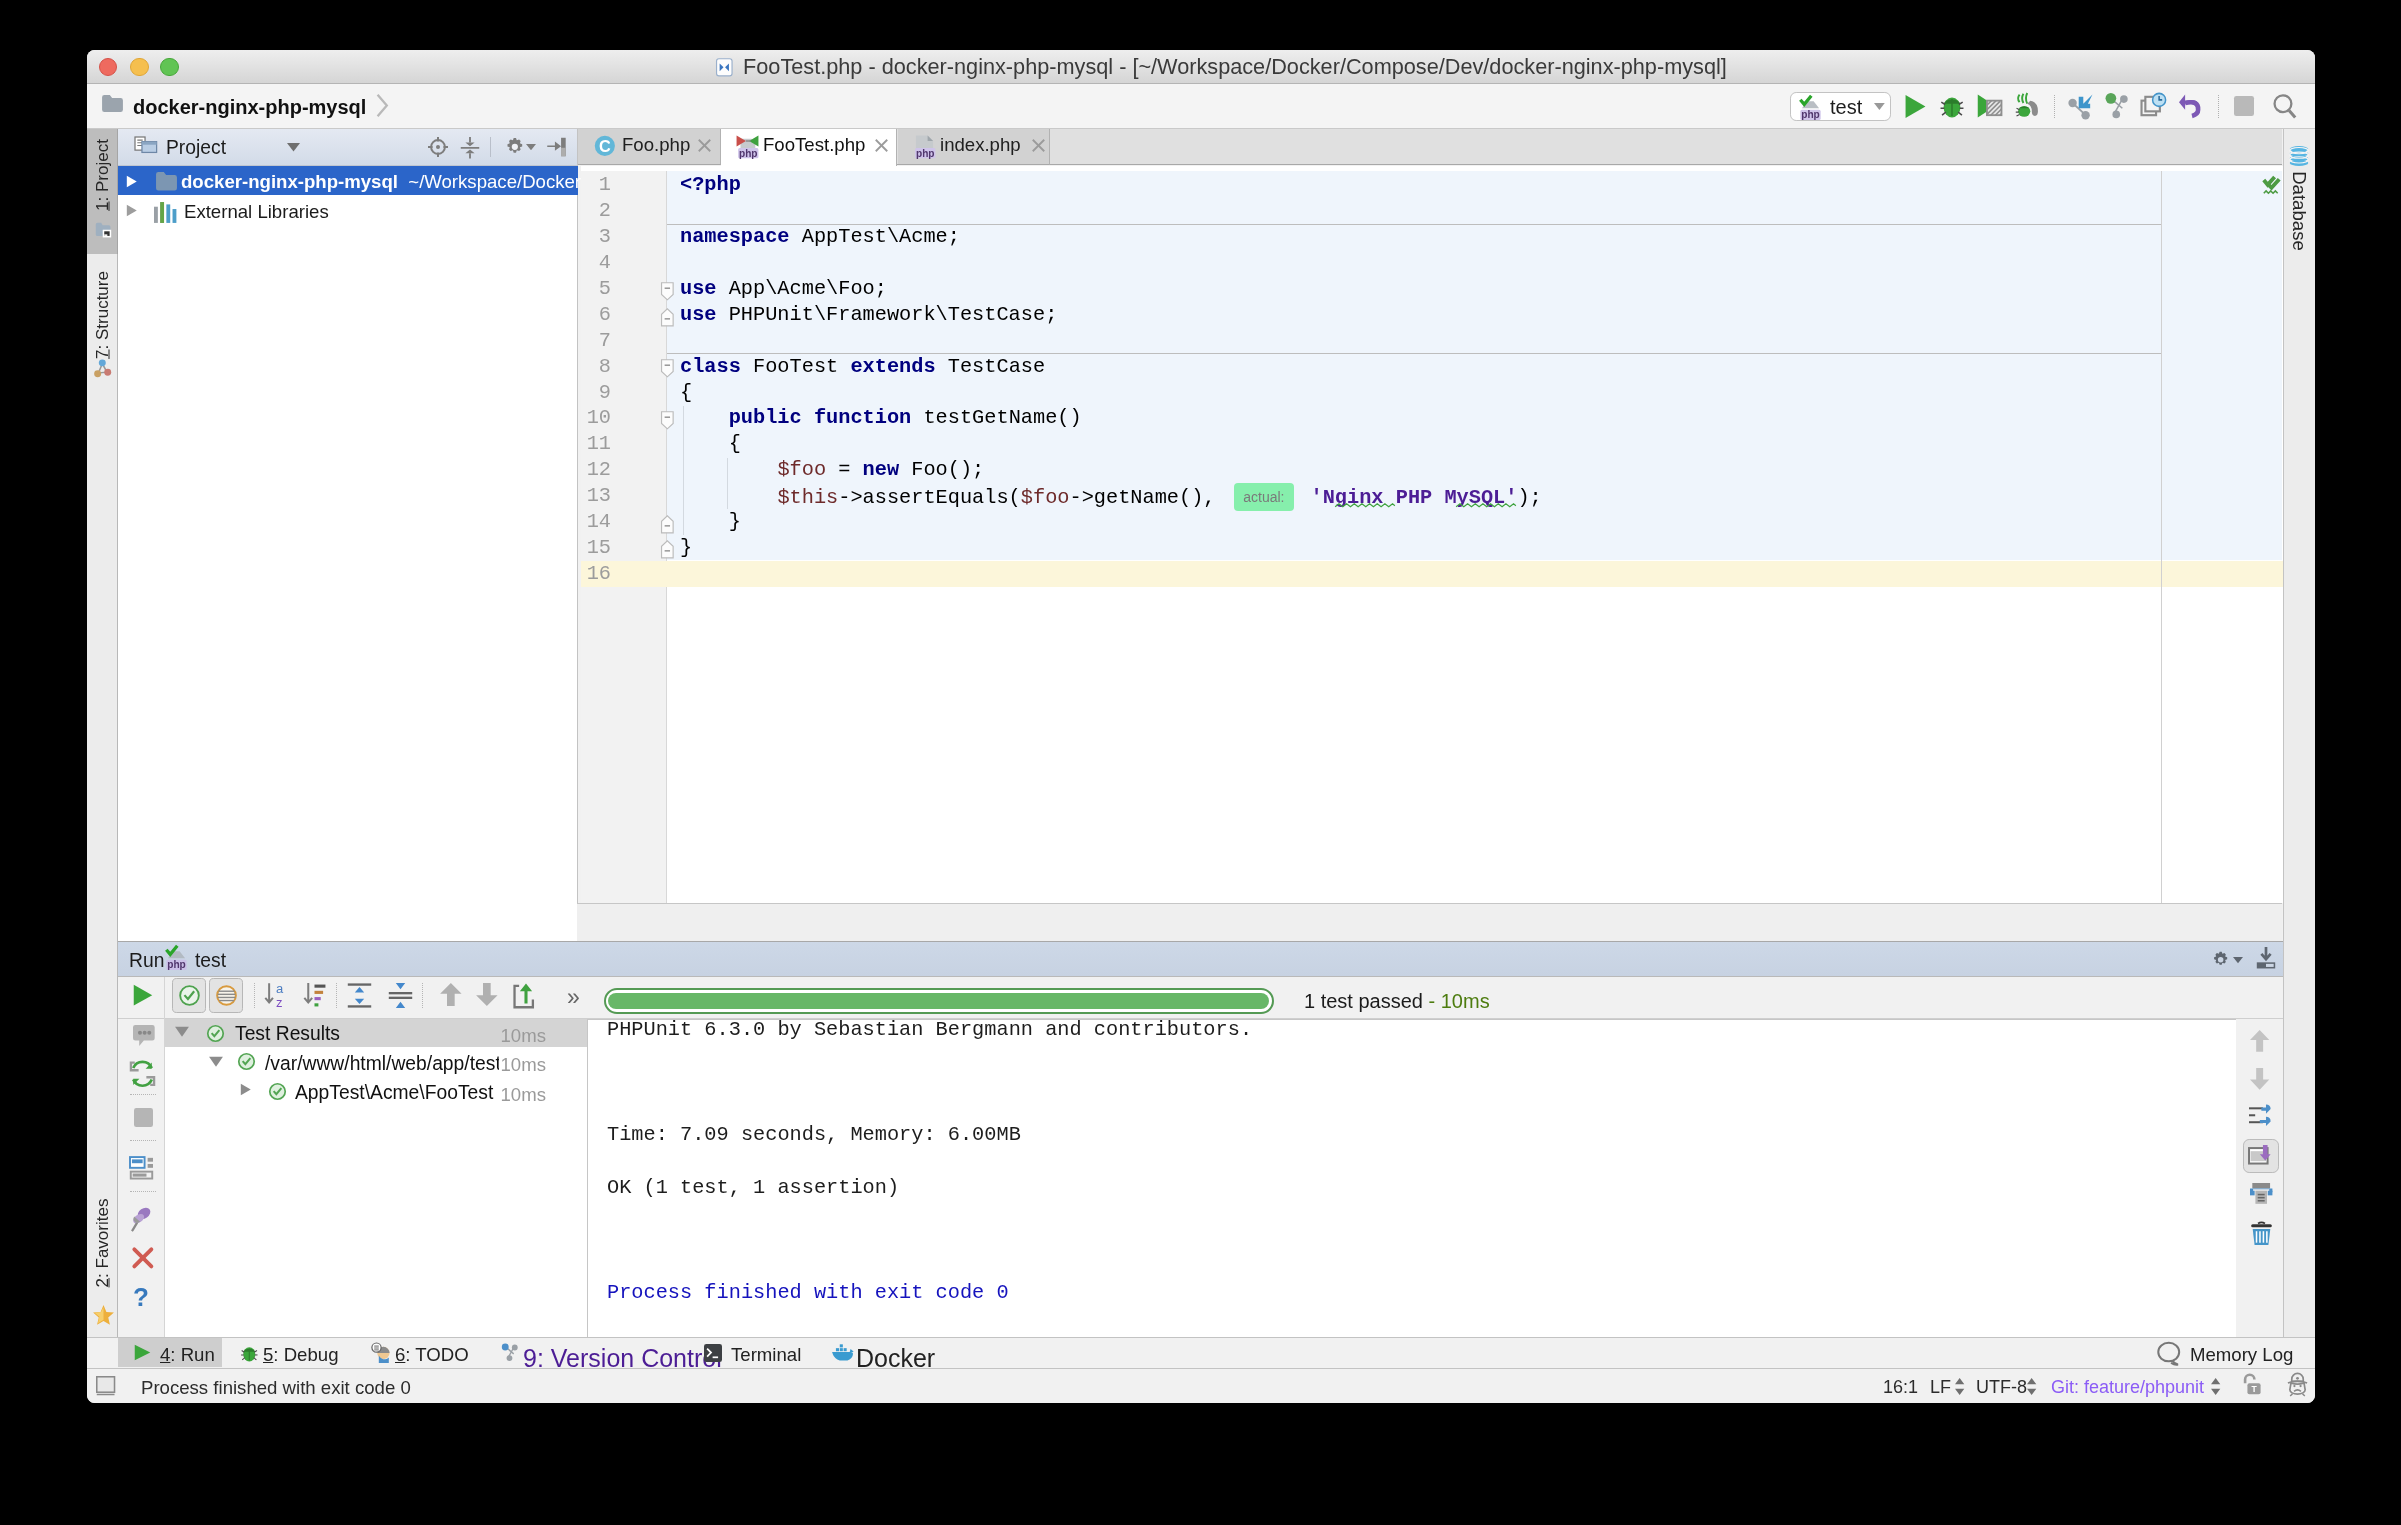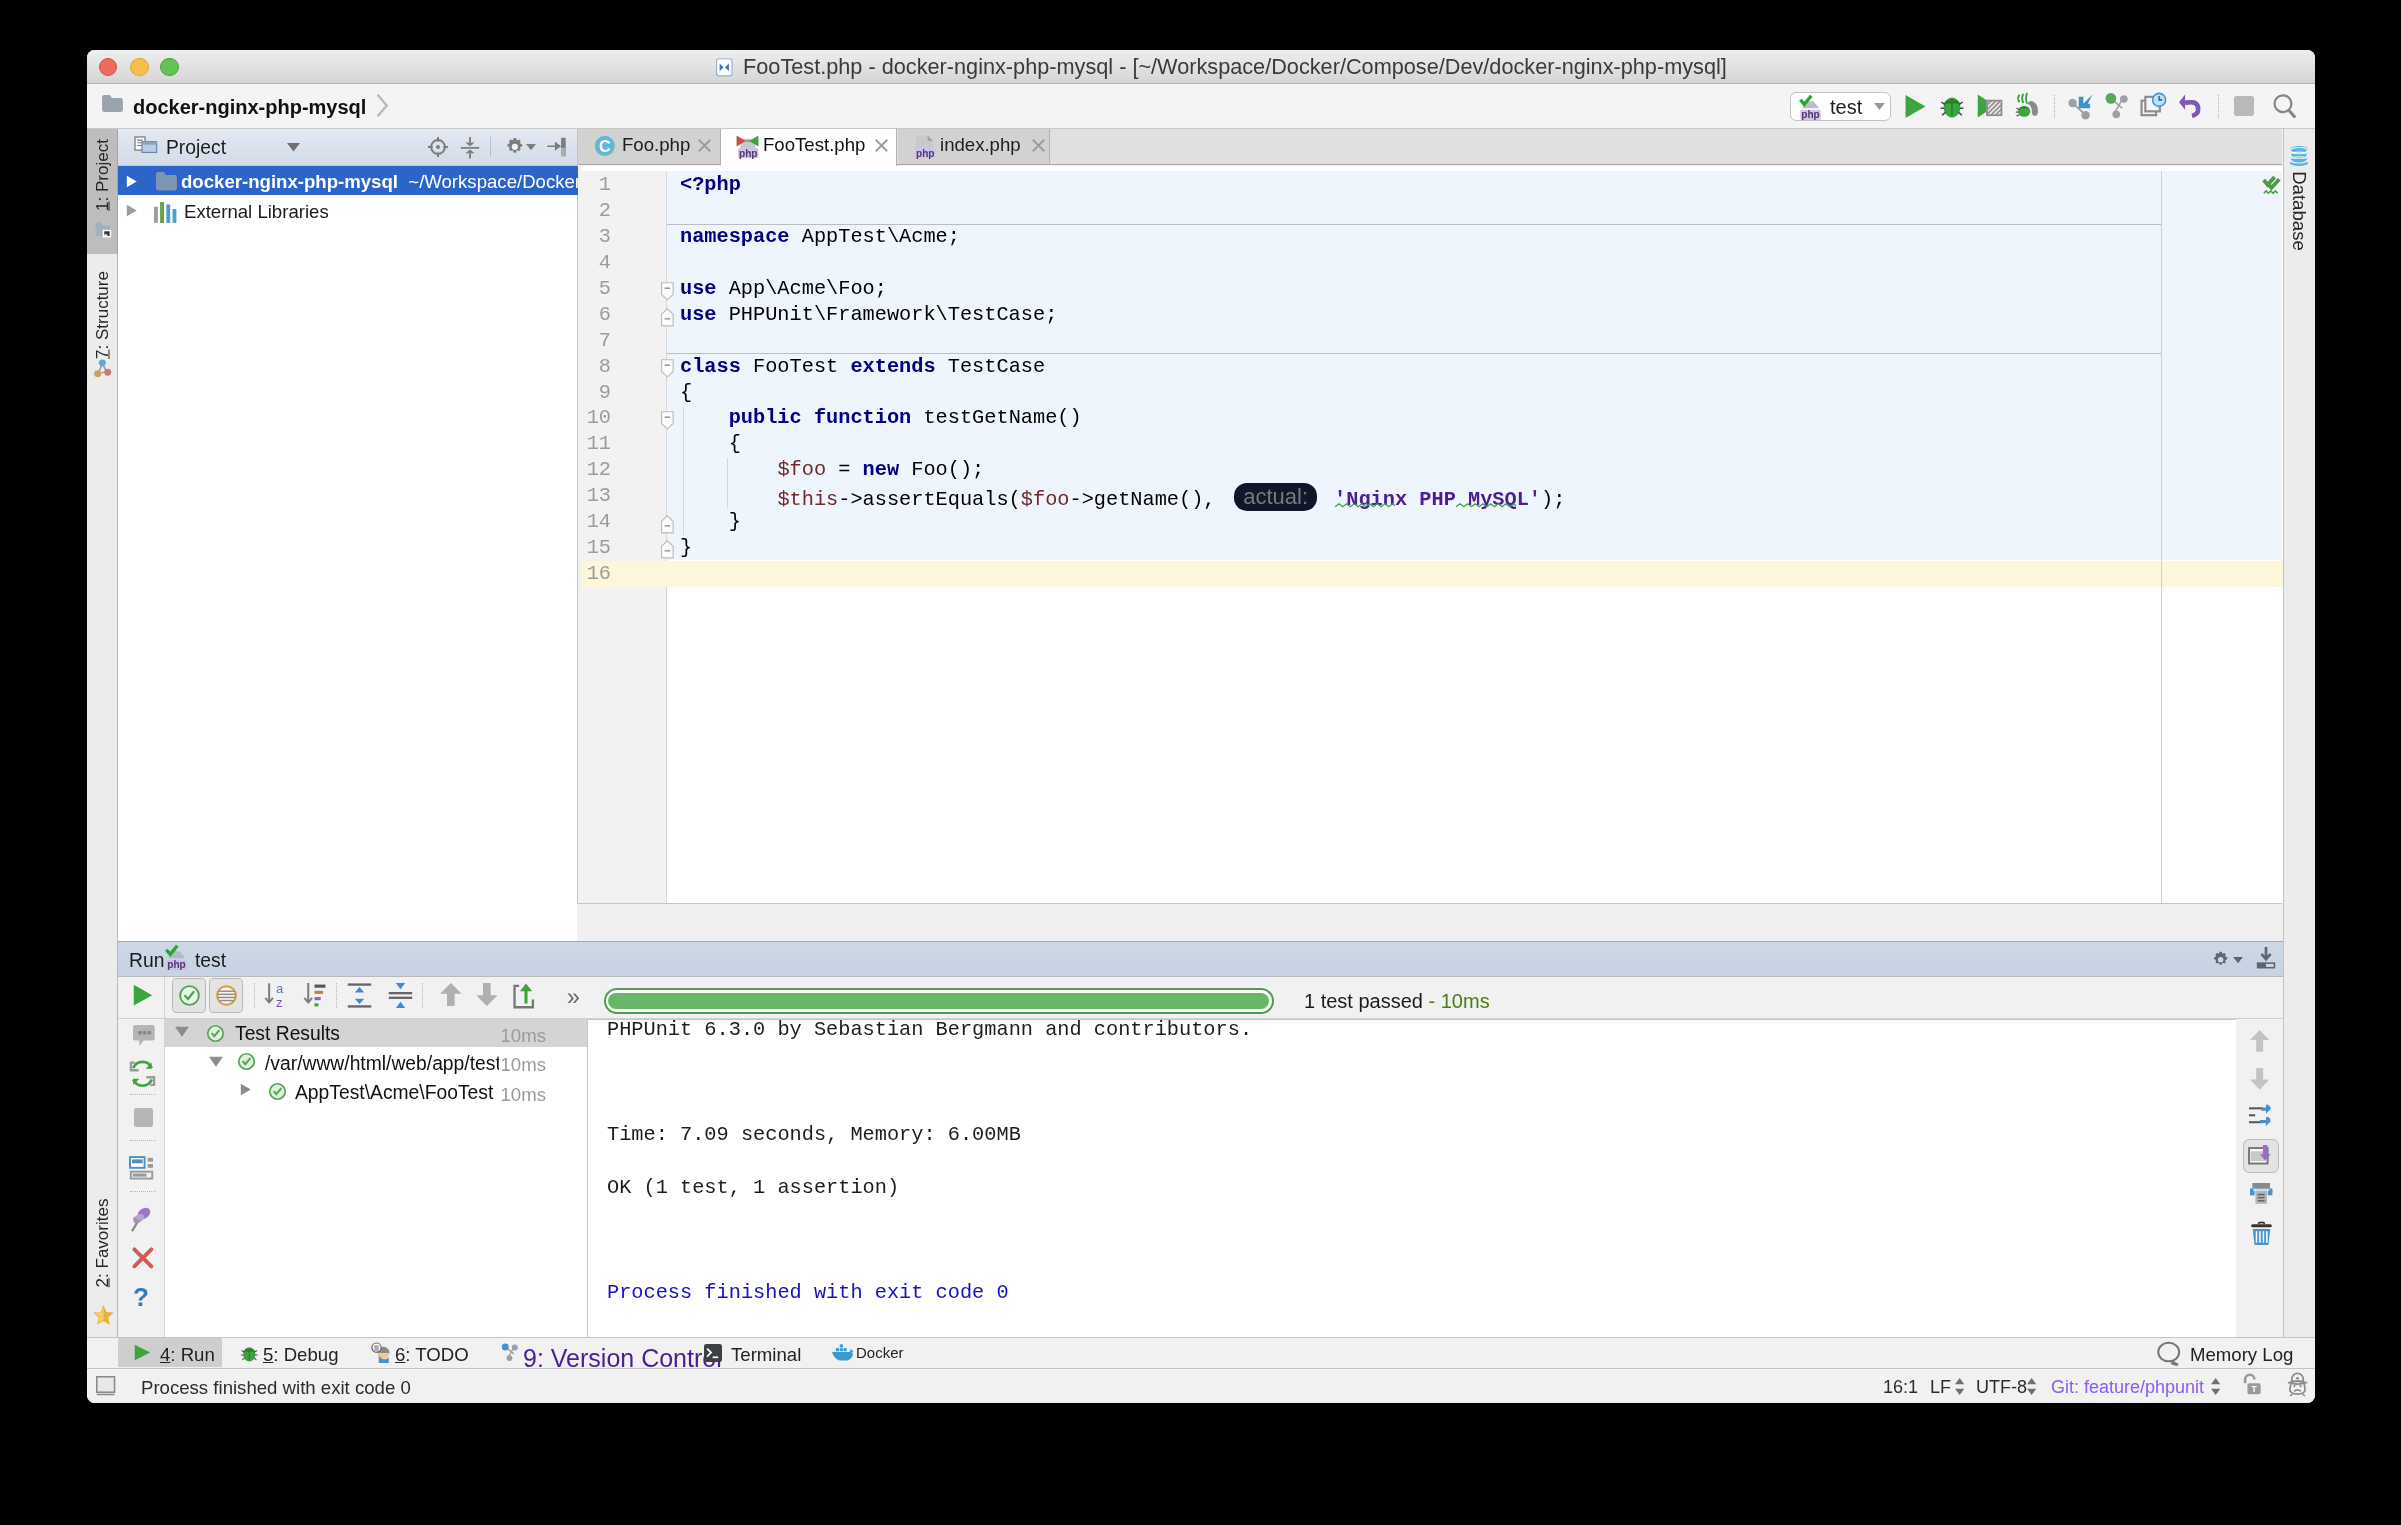--- a/index.html
+++ b/index.html
@@ -5,21 +5,21 @@
 #win{position:absolute;left:87px;top:50px;width:2228px;height:1353px;background:#f1f1f1;border-radius:7.7px;overflow:hidden}
 .a{position:absolute}
 .t{position:absolute;white-space:pre;color:#1d1d1d}
 .m{font-family:"Liberation Mono",monospace}
 .kw{color:#00007f;font-weight:bold}
 .st{color:#4c1d95;font-weight:bold}
 .vr{color:#6e2a2a}
 svg{position:absolute;overflow:visible}
 .ln{position:absolute;left:433px;width:91px;text-align:right;font-family:"Liberation Mono",monospace;font-size:20.3px;line-height:26px;color:#9c9c9c;white-space:pre}
 .cl{position:absolute;left:593px;font-family:"Liberation Mono",monospace;font-size:20.3px;line-height:26px;color:#000;white-space:pre}
-.pill{display:inline-block;font-family:"Liberation Sans",sans-serif;font-size:22px;color:#7a7a7a;background:#0f172a;border-radius:13px;padding:0.8px 9.3px;margin:0 4.6px 0 6.2px;vertical-align:0.8px}
+.pill{display:inline-block;font-family:"Liberation Sans",sans-serif;font-size:14px;color:#7a7a7a;background:#86efac;border-radius:4px;padding:0.8px 9.3px;margin:0 4.6px 0 6.2px;vertical-align:0.8px}
 </style></head>
 <body>
 <div id="win">
 
 <div class="a" style="left:0;top:0;width:2228px;height:34px;background:linear-gradient(#eeeeee,#d5d5d5);border-bottom:0.8px solid #b4b4b4"></div>
 <div class="a" style="left:11.6px;top:7.7px;width:18.6px;height:18.6px;border-radius:50%;background:#ee6a5f;border:0.8px solid #d55148"></div>
 <div class="a" style="left:43px;top:7.7px;width:18.6px;height:18.6px;border-radius:50%;background:#f5bf4f;border:0.8px solid #dfa636"></div>
 <div class="a" style="left:73px;top:7.7px;width:18.6px;height:18.6px;border-radius:50%;background:#61c454;border:0.8px solid #47a73a"></div>
 <div id="titlebox" class="a" style="left:0;top:0;width:2228px;height:34px;display:flex;align-items:center;justify-content:center">
 <svg width="18.6" height="18.6" viewBox="0 0 24 24" style="position:static;margin-right:9.3px;margin-left:40px">
@@ -598,21 +598,21 @@
 <svg style="left:745px;top:1292px" width="21.7" height="20" viewBox="0 0 28 26">
       <g fill="#3a9bd0">
         <rect x="5" y="8" width="4" height="4"></rect>
         <rect x="10" y="8" width="4" height="4"></rect>
         <rect x="10" y="3" width="4" height="4"></rect>
         <rect x="15" y="8" width="4" height="4"></rect>
         <path d="M0 13 h24 q4 0 3 4 q-1 5 -7 7 h-10 q-7-2-9-8 Z"></path>
         <path d="M24 9 q3 2 4 4 l-5 0 Z"></path>
       </g>
     </svg>
-<div class="t" style="left:769px;top:1294px;font-size:15px;color:#222">Docker</div>
+<div class="t" style="left:769px;top:1294px;font-size:25px;color:#222">Docker</div>
 <svg style="left:2070px;top:1292px" width="25" height="24" viewBox="0 0 32 31">
       <ellipse cx="15" cy="13" rx="13.5" ry="12" fill="none" stroke="#777" stroke-width="2.6"></ellipse>
       <path d="M20 24 q2 4 7 5 q-4 1-9-2" fill="none" stroke="#777" stroke-width="2.6"></path>
     </svg>
 <div class="t" style="left:2103px;top:1294px;font-size:18.6px;color:#222">Memory Log</div>
 
 <div class="a" style="left:0;top:1318px;width:2228px;height:36px;background:#f1f1f1;border-top:0.8px solid #c3c3c3"></div>
 <svg style="left:9.3px;top:1326px" width="19.3" height="19.3" viewBox="0 0 25 25">
       <rect x="1" y="1" width="23" height="20" fill="#e8e8e8" stroke="#8a8a8a" stroke-width="2"></rect>
       <line x1="1" y1="24" x2="24" y2="24" stroke="#8a8a8a" stroke-width="2"></line>

